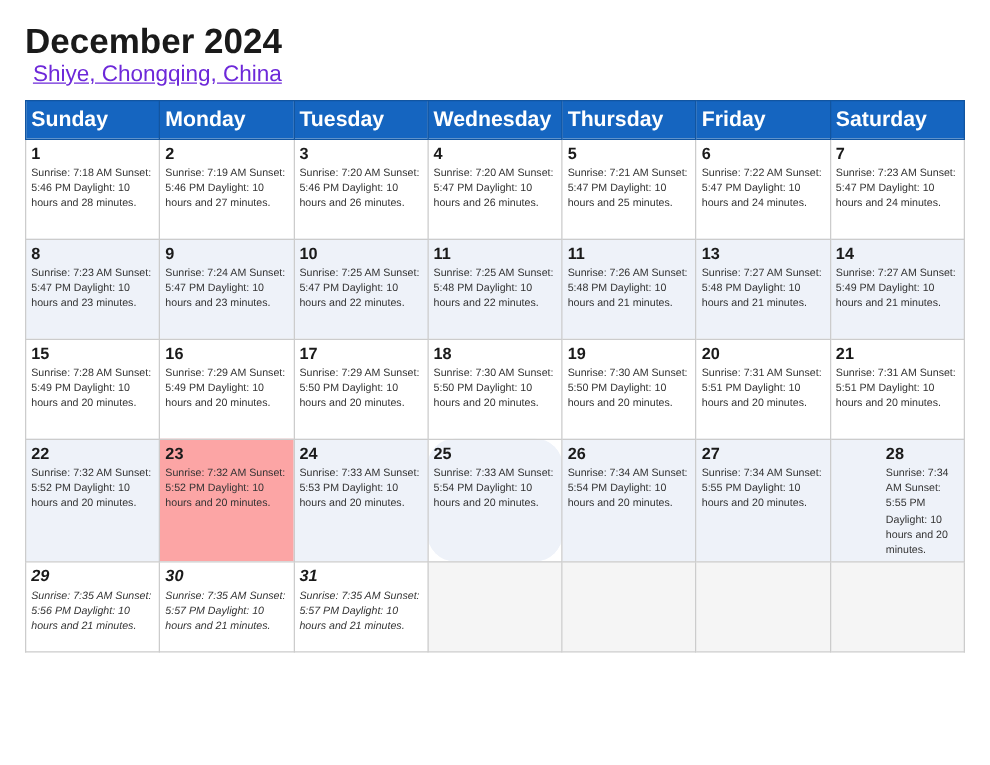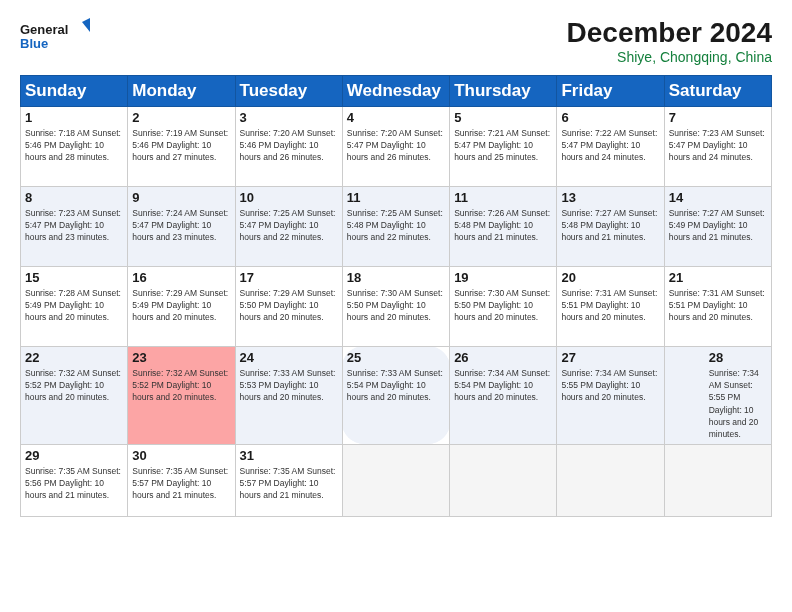--- a/index.html
+++ b/index.html
@@ -30,22 +30,23 @@
     .title-block {
       text-align: right;
     }
     .month-title {
       font-size: 28px;
       font-weight: bold;
       color: #1a1a1a;
       line-height: 1.1;
     }
     .subtitle {
-      font-size: 14px;
-      color: #15803d;
+      font-size: 18px;
+      color: #6d28d9;
+      text-decoration: underline;
     }
     .calendar {
       width: 100%;
       border-collapse: collapse;
       font-size: 9.5px;
     }
     .calendar th {
       background: #1565c0;
       color: #fff;
       font-size: 17px;
@@ -57,20 +58,21 @@
     .calendar td {
       border: 1px solid #ccc;
       vertical-align: top;
       padding: 3px 4px;
       width: calc(100%/7);
       height: 80px;
       background: #fff;
     }
     .calendar tr:last-child td {
       height: 72px;
+      font-style: italic;
     }
     .day-num {
       font-size: 13px;
       font-weight: bold;
       color: #1a1a1a;
       display: block;
       margin-bottom: 2px;
     }
     .day-info {
       font-size: 8.5px;
@@ -86,27 +88,20 @@
     .calendar tbody tr:nth-child(2) td:not(.empty-cell),
     .calendar tbody tr:nth-child(4) td:not(.empty-cell) {
       background: #eef2f9;
     }
   </style>
 </head>
 <body>
 
 <div class="page">
   <div class="header">
-    <div class="logo">
-  <svg width="70" height="40" viewBox="0 0 70 40">
-    <text x="0" y="16" font-size="13" font-weight="bold" fill="#1a1a1a" font-family="Arial">General</text>
-    <text x="0" y="30" font-size="13" font-weight="bold" fill="#1565c0" font-family="Arial">Blue</text>
-    <polygon points="62,4 70,0 70,14" fill="#1565c0"></polygon>
-  </svg>
-      </div>
     <div class="title-block">
       <div class="month-title">December 2024</div>
       <div class="subtitle">Shiye, Chongqing, China</div>
     </div>
   </div>
 
   <table class="calendar">
     <thead>
       <tr>
       <th>Sunday</th>

